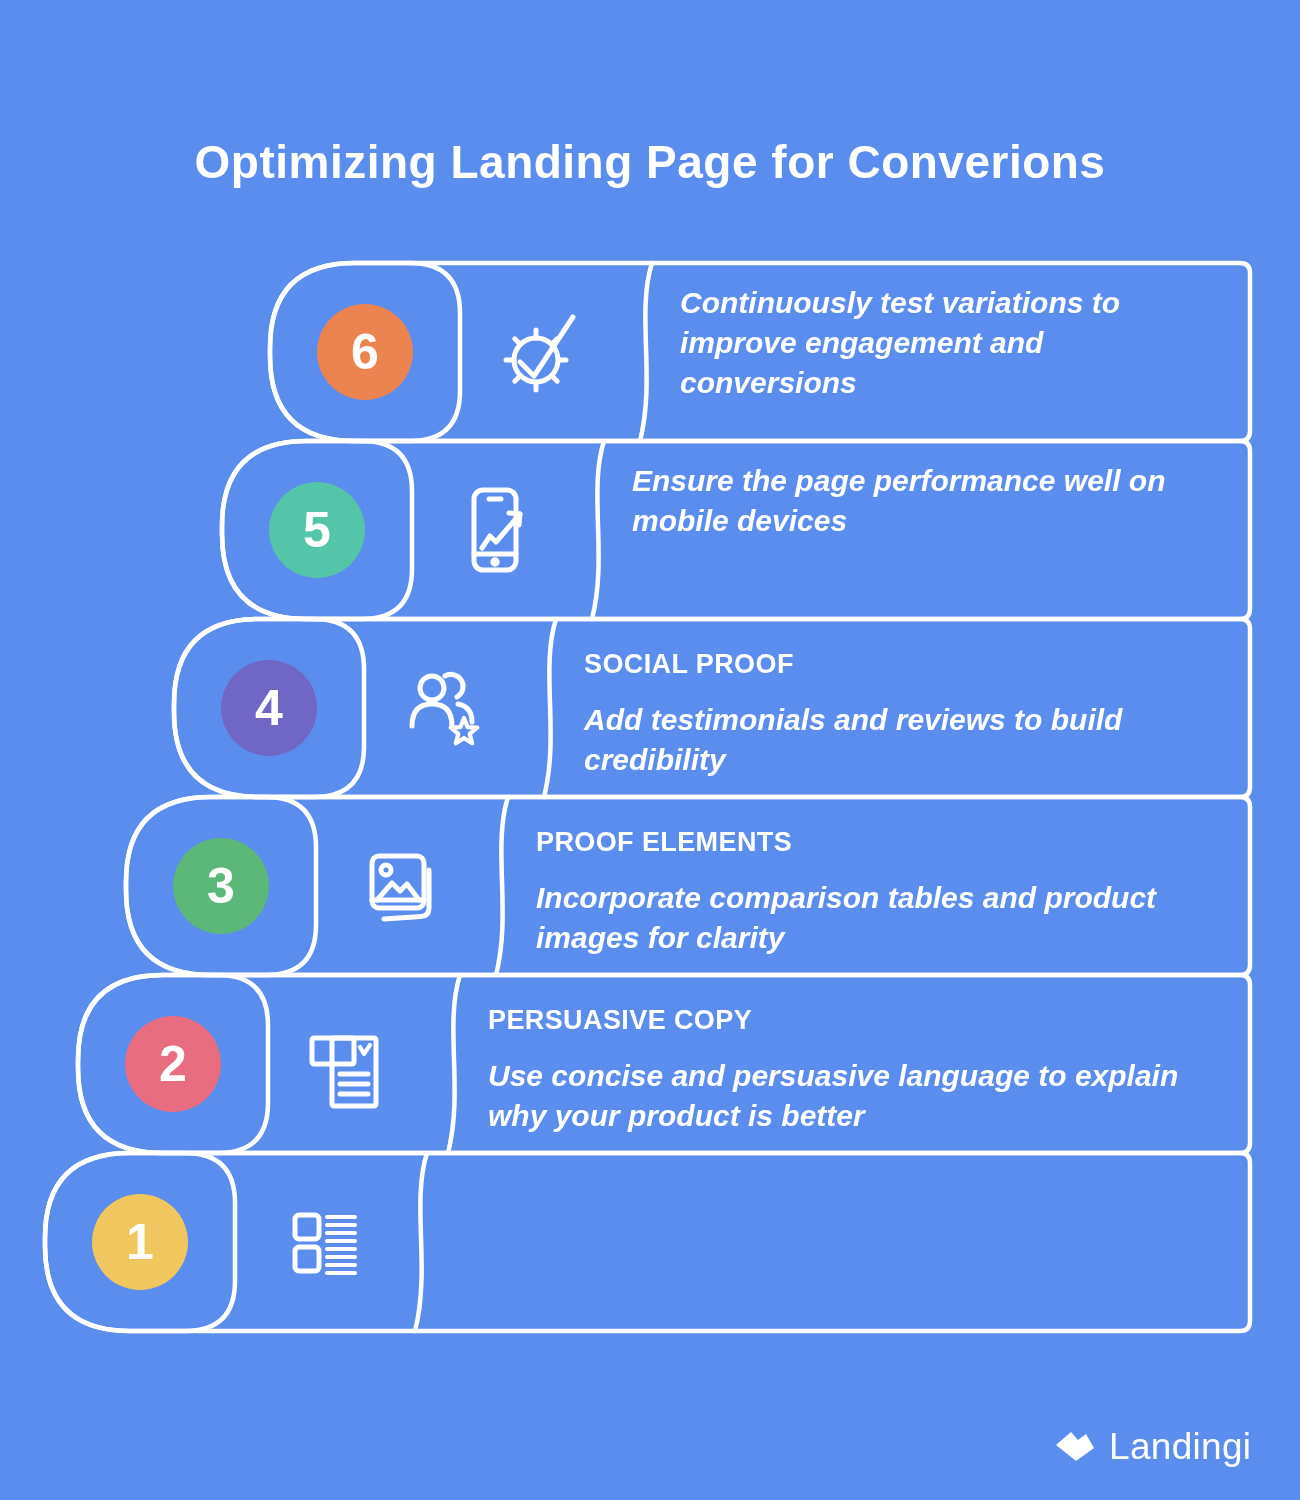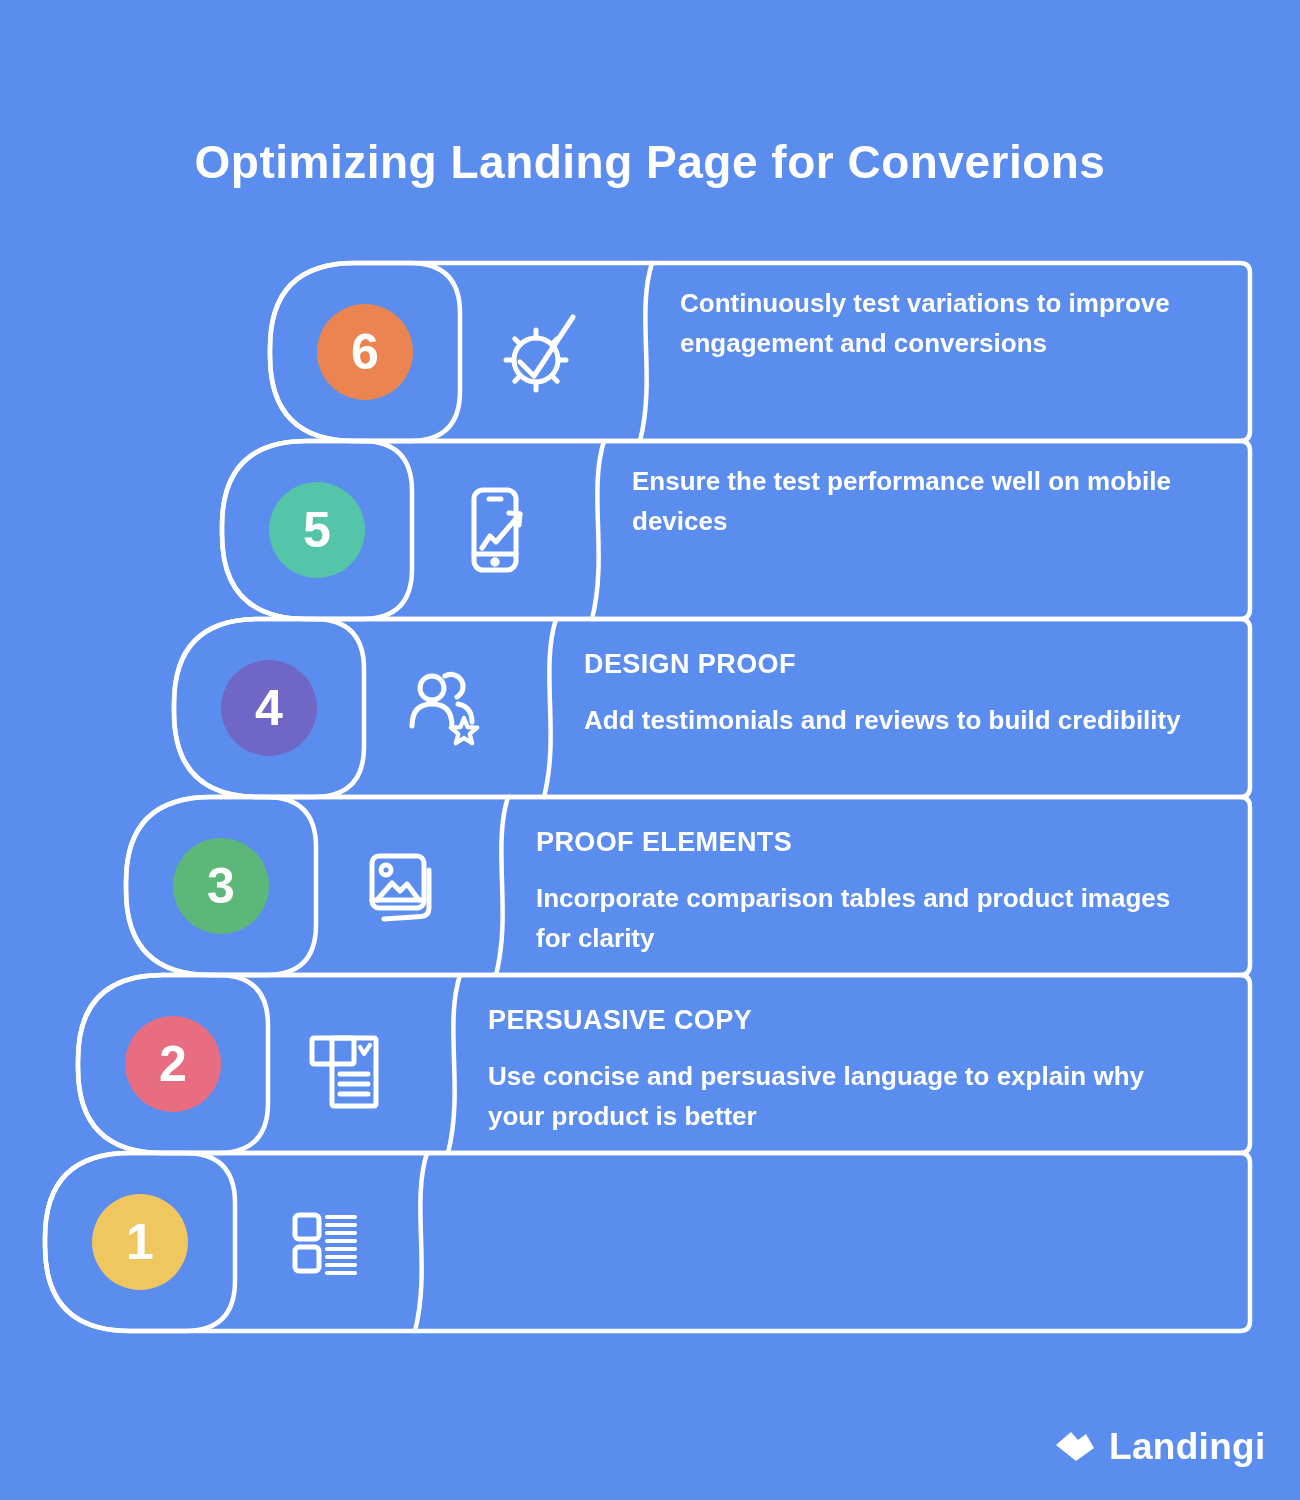--- a/index.html
+++ b/index.html
@@ -37,29 +37,30 @@
   .content{
     position:absolute;left:410px;top:0;right:55px;
   }
   .step-title{
     margin:0;padding-top:30px;
     font-size:27px;font-weight:700;color:#ffffff;
     letter-spacing:0.4px;
   }
   .step-desc{
     margin:20px 0 0 0;
-    font-size:26px;font-weight:700;color:#ffffff;
+    font-size:30px;font-weight:700;color:#ffffff;
     line-height:40px;
+    font-style:italic;
   }
   .brand{
     position:absolute;left:1056px;top:1426px;
     display:flex;align-items:center;gap:13px;
   }
   .brand-name{
-    color:#ffffff;font-size:37px;font-weight:700;
+    color:#ffffff;font-size:37px;font-weight:400;
     letter-spacing:0.3px;
   }
 </style>
 </head>
 <body>
 
 <div class="stage" style="background: rgb(91, 141, 239);">
 
   <h1 class="page-title">Optimizing Landing Page for Converions</h1>
 
@@ -117,37 +118,37 @@
       <svg width="96" height="96" viewBox="0 0 96 96" fill="none" stroke="#fff" stroke-width="5" stroke-linecap="round" stroke-linejoin="round">
         <rect x="28" y="8" width="42" height="80" rx="9"></rect>
         <line x1="43" y1="17" x2="55" y2="17"></line>
         <line x1="28" y1="72" x2="70" y2="72"></line>
         <circle cx="49" cy="80" r="2.2" fill="#fff"></circle>
         <polyline points="36,66 44,54 50,60 74,32"></polyline>
         <polyline points="63,31 74,32 73,43"></polyline>
       </svg>
     </div>
     <div class="content">
-      <p class="step-desc">Ensure the test performance well on mobile devices</p>
+      <p class="step-desc">Ensure the page performance well on mobile devices</p>
     </div>
   </div>
 
   <div class="step step4">
     <div class="badge" style="background: rgb(111, 102, 197);">4</div>
     <div class="icon">
       <svg width="96" height="96" viewBox="0 0 96 96" fill="none" stroke="#fff" stroke-width="5" stroke-linecap="round" stroke-linejoin="round">
         <circle cx="34" cy="28" r="12"></circle>
         <path d="M14,66 C14,50 22,44 34,44 C46,44 54,50 54,66"></path>
         <path d="M47,16 A12 12 0 0 1 59,37"></path>
         <path d="M60,44 C70,46 74,52 74,62"></path>
         <path d="M66,58 L69.5,67.1 L79.3,67.7 L71.7,73.9 L74.2,83.3 L66,78 L57.8,83.3 L60.3,73.9 L52.7,67.7 L62.5,67.1 Z" stroke-width="4.2"></path>
       </svg>
     </div>
     <div class="content">
-      <h2 class="step-title">DESIGN PROOF</h2>
+      <h2 class="step-title">SOCIAL PROOF</h2>
       <p class="step-desc">Add testimonials and reviews to build credibility</p>
     </div>
   </div>
 
   <div class="step step3">
     <div class="badge" style="background: rgb(92, 184, 120);">3</div>
     <div class="icon">
       <svg width="96" height="96" viewBox="0 0 96 96" fill="none" stroke="#fff" stroke-width="5" stroke-linecap="round" stroke-linejoin="round">
         <rect x="22" y="18" width="52" height="52" rx="7"></rect>
         <circle cx="36" cy="32" r="5"></circle>

